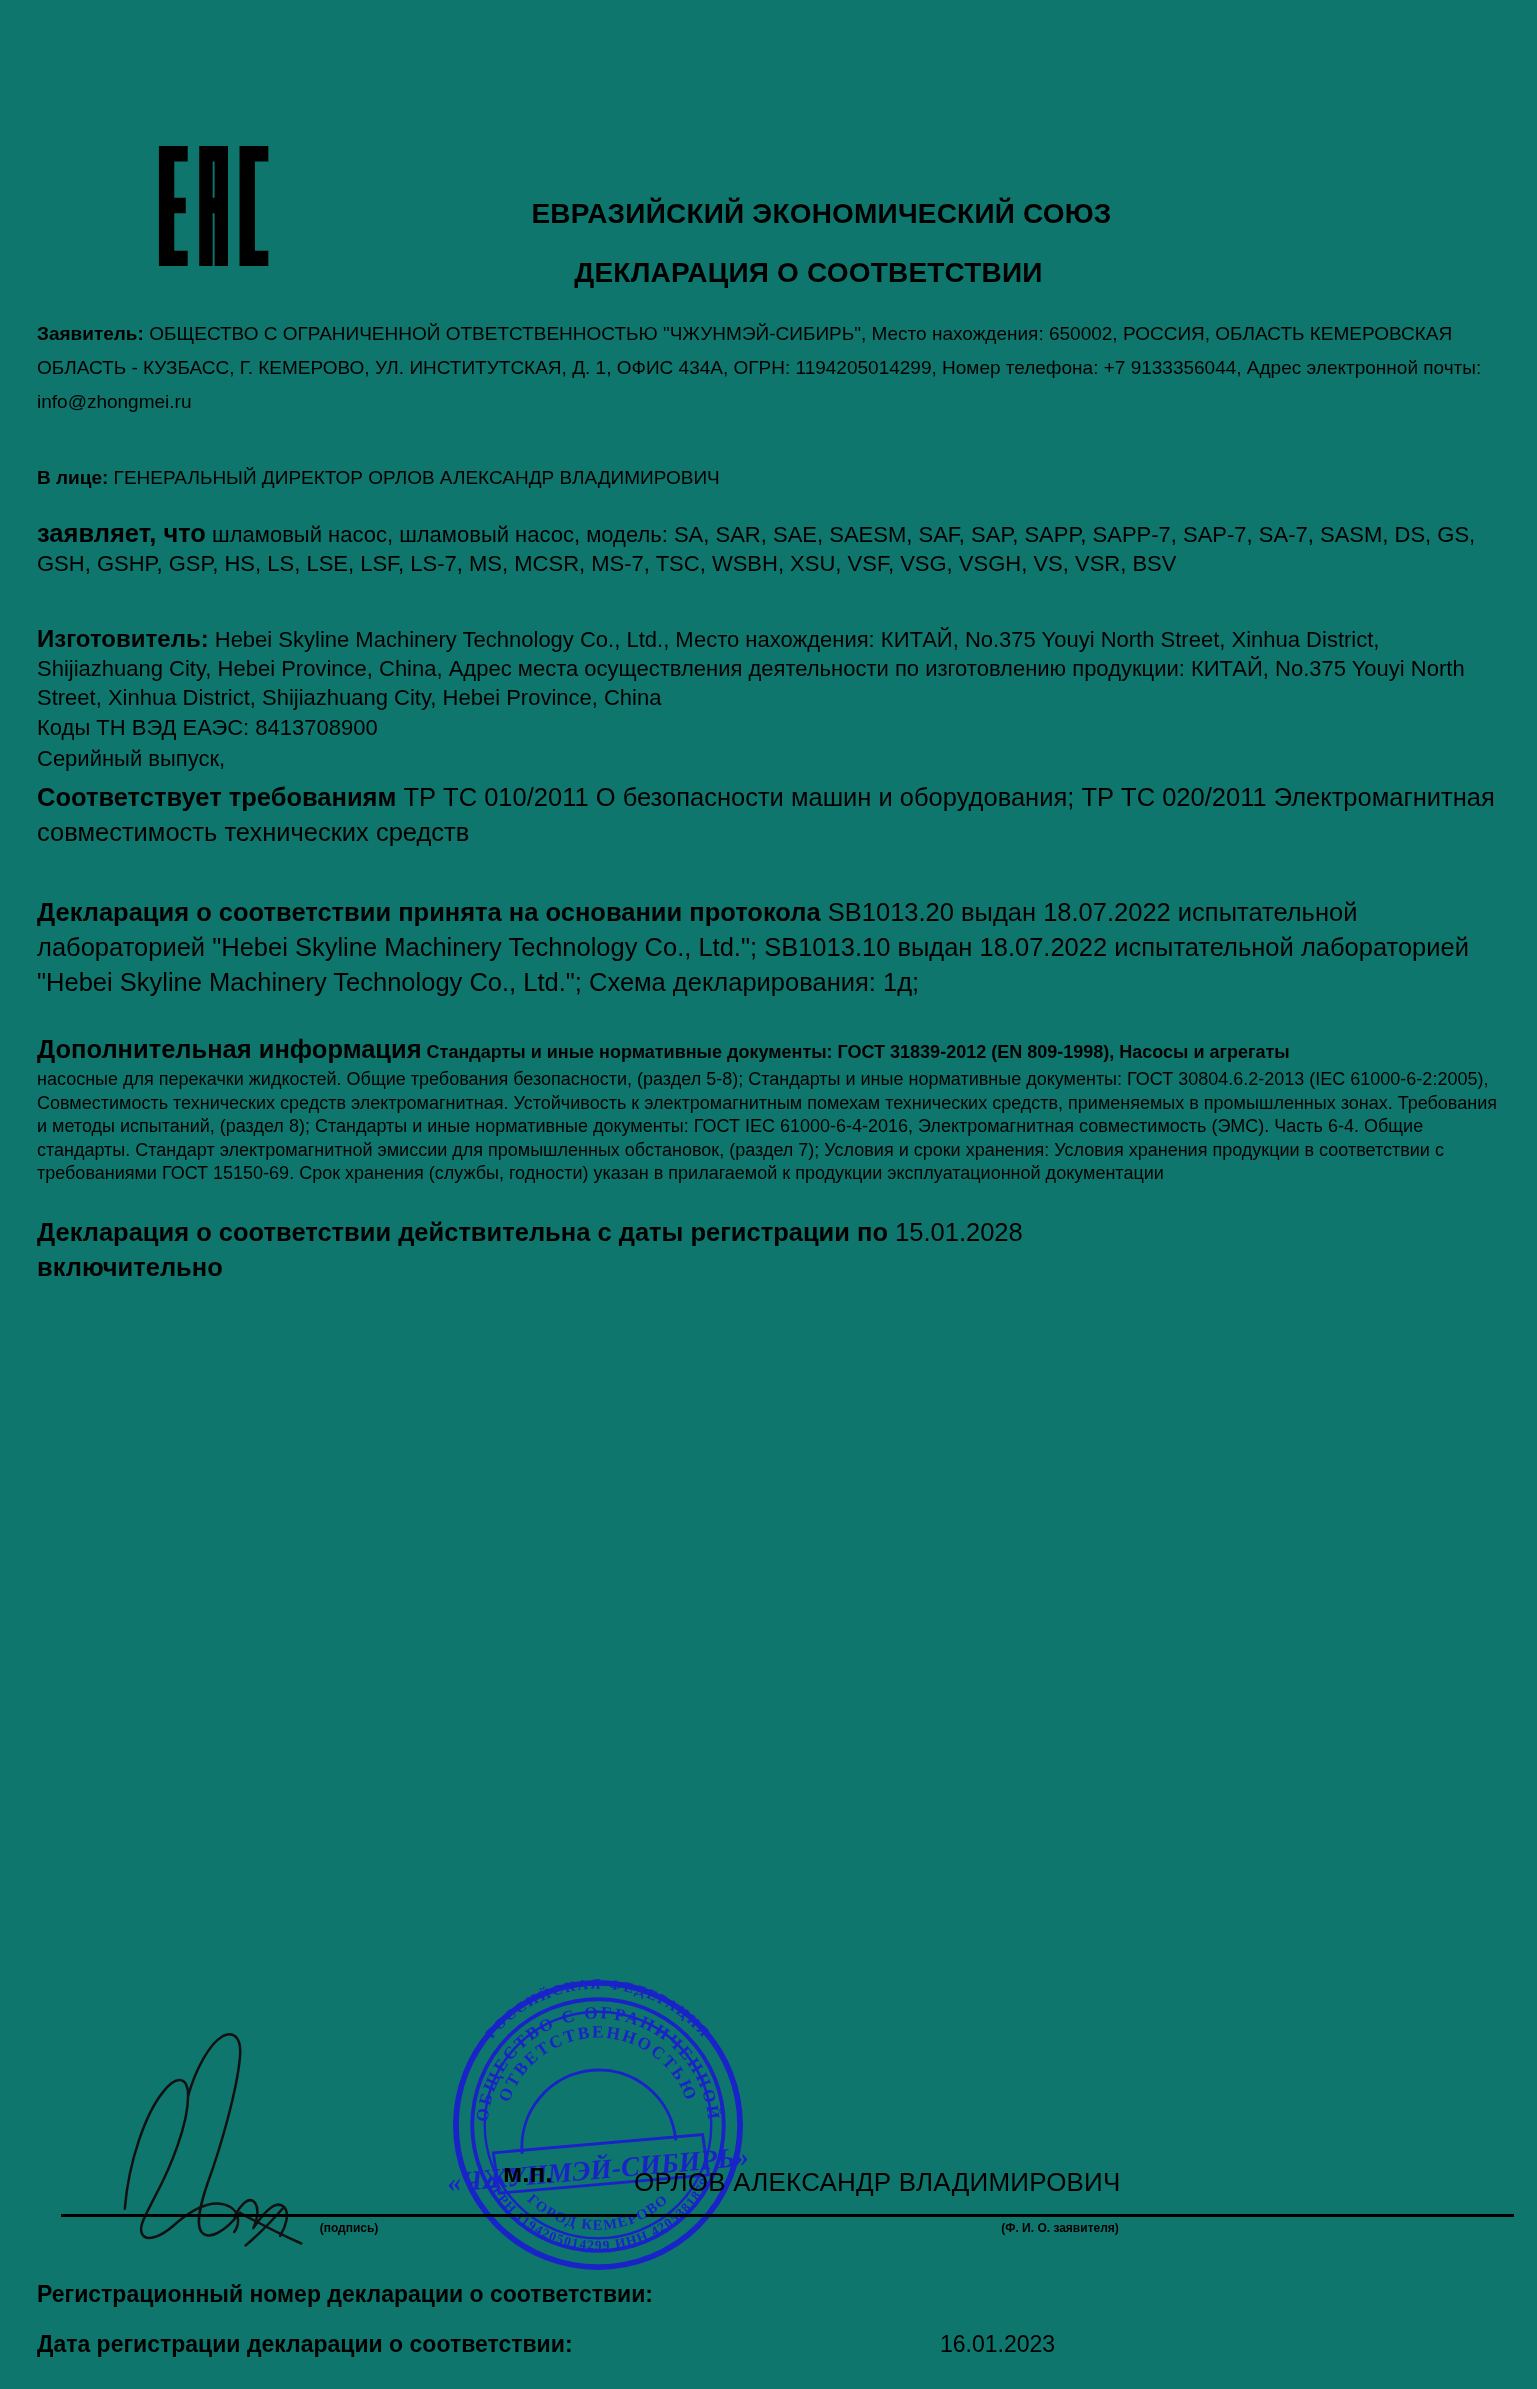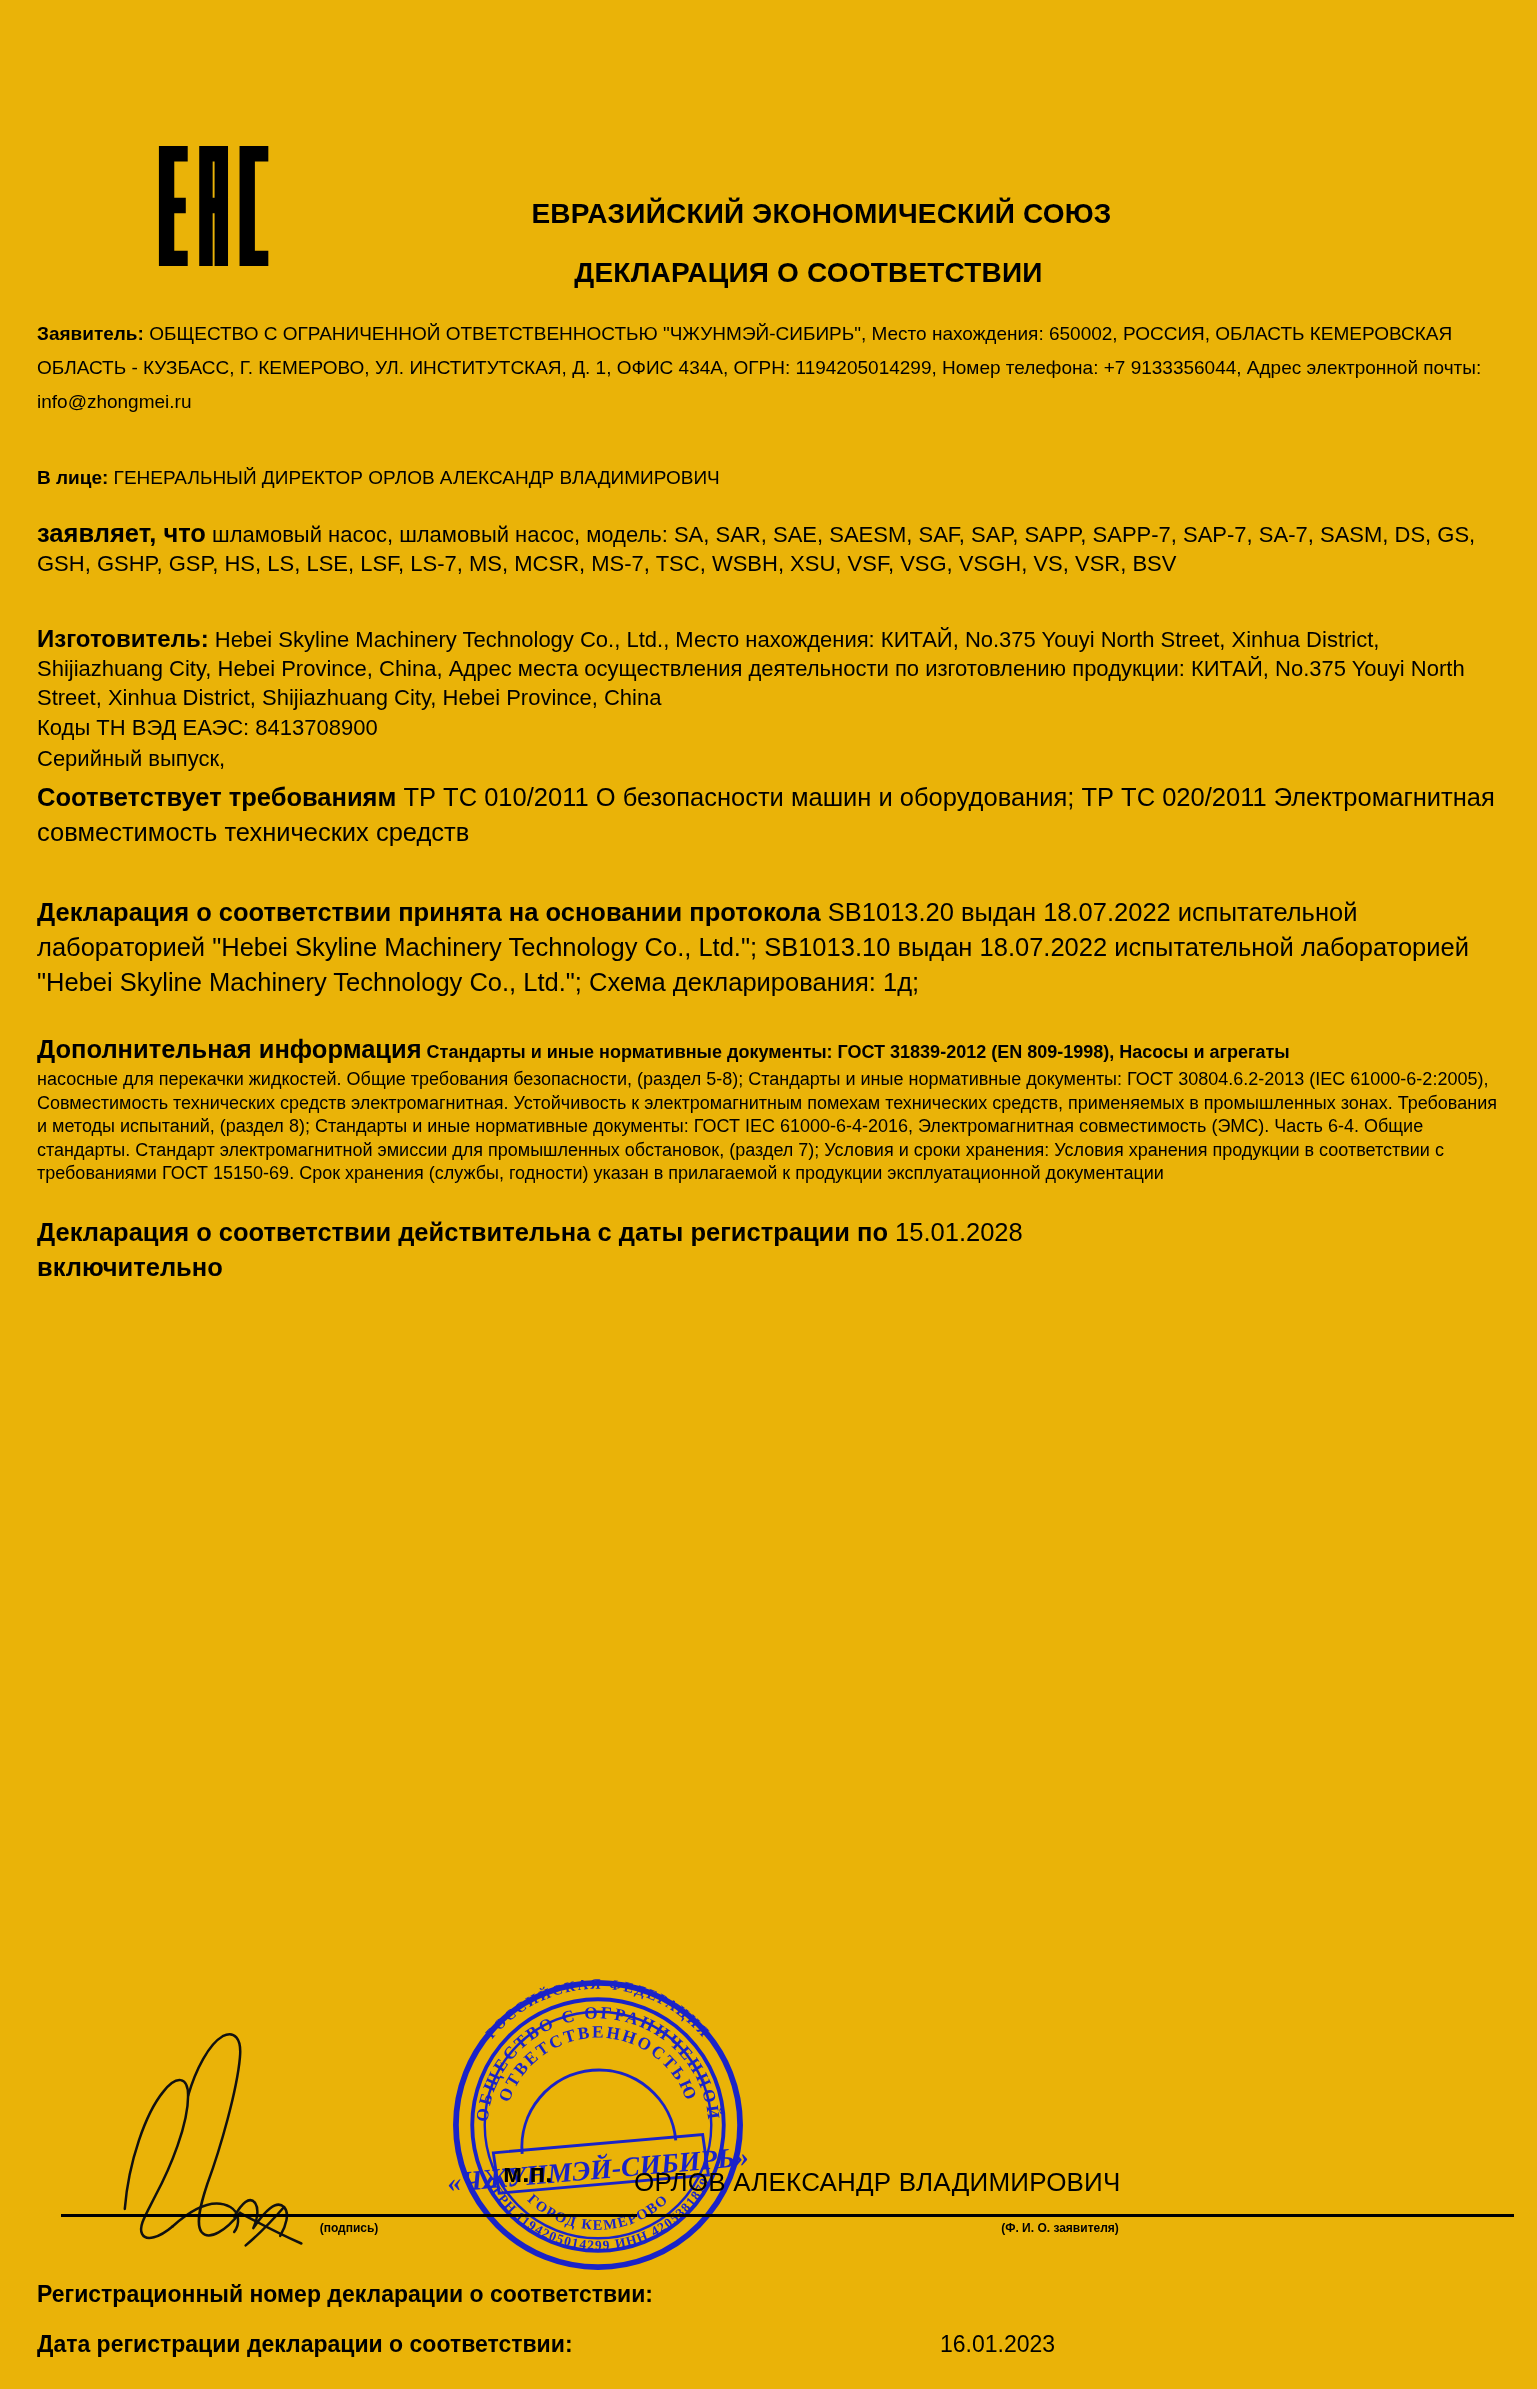--- a/index.html
+++ b/index.html
@@ -9,21 +9,21 @@
     background: #ffffff;
   }
   body {
     font-family: "Liberation Sans", sans-serif;
     color: #000000;
   }
   .page {
     position: relative;
     width: 1537px;
     height: 2389px;
-    background: #eab308;
+    background: #0f766e;
     overflow: hidden;
   }
 
   
   .eac-mark {
     position: absolute;
     left: 157px;
     top: 146px;
     width: 119px;
     height: 120px;

